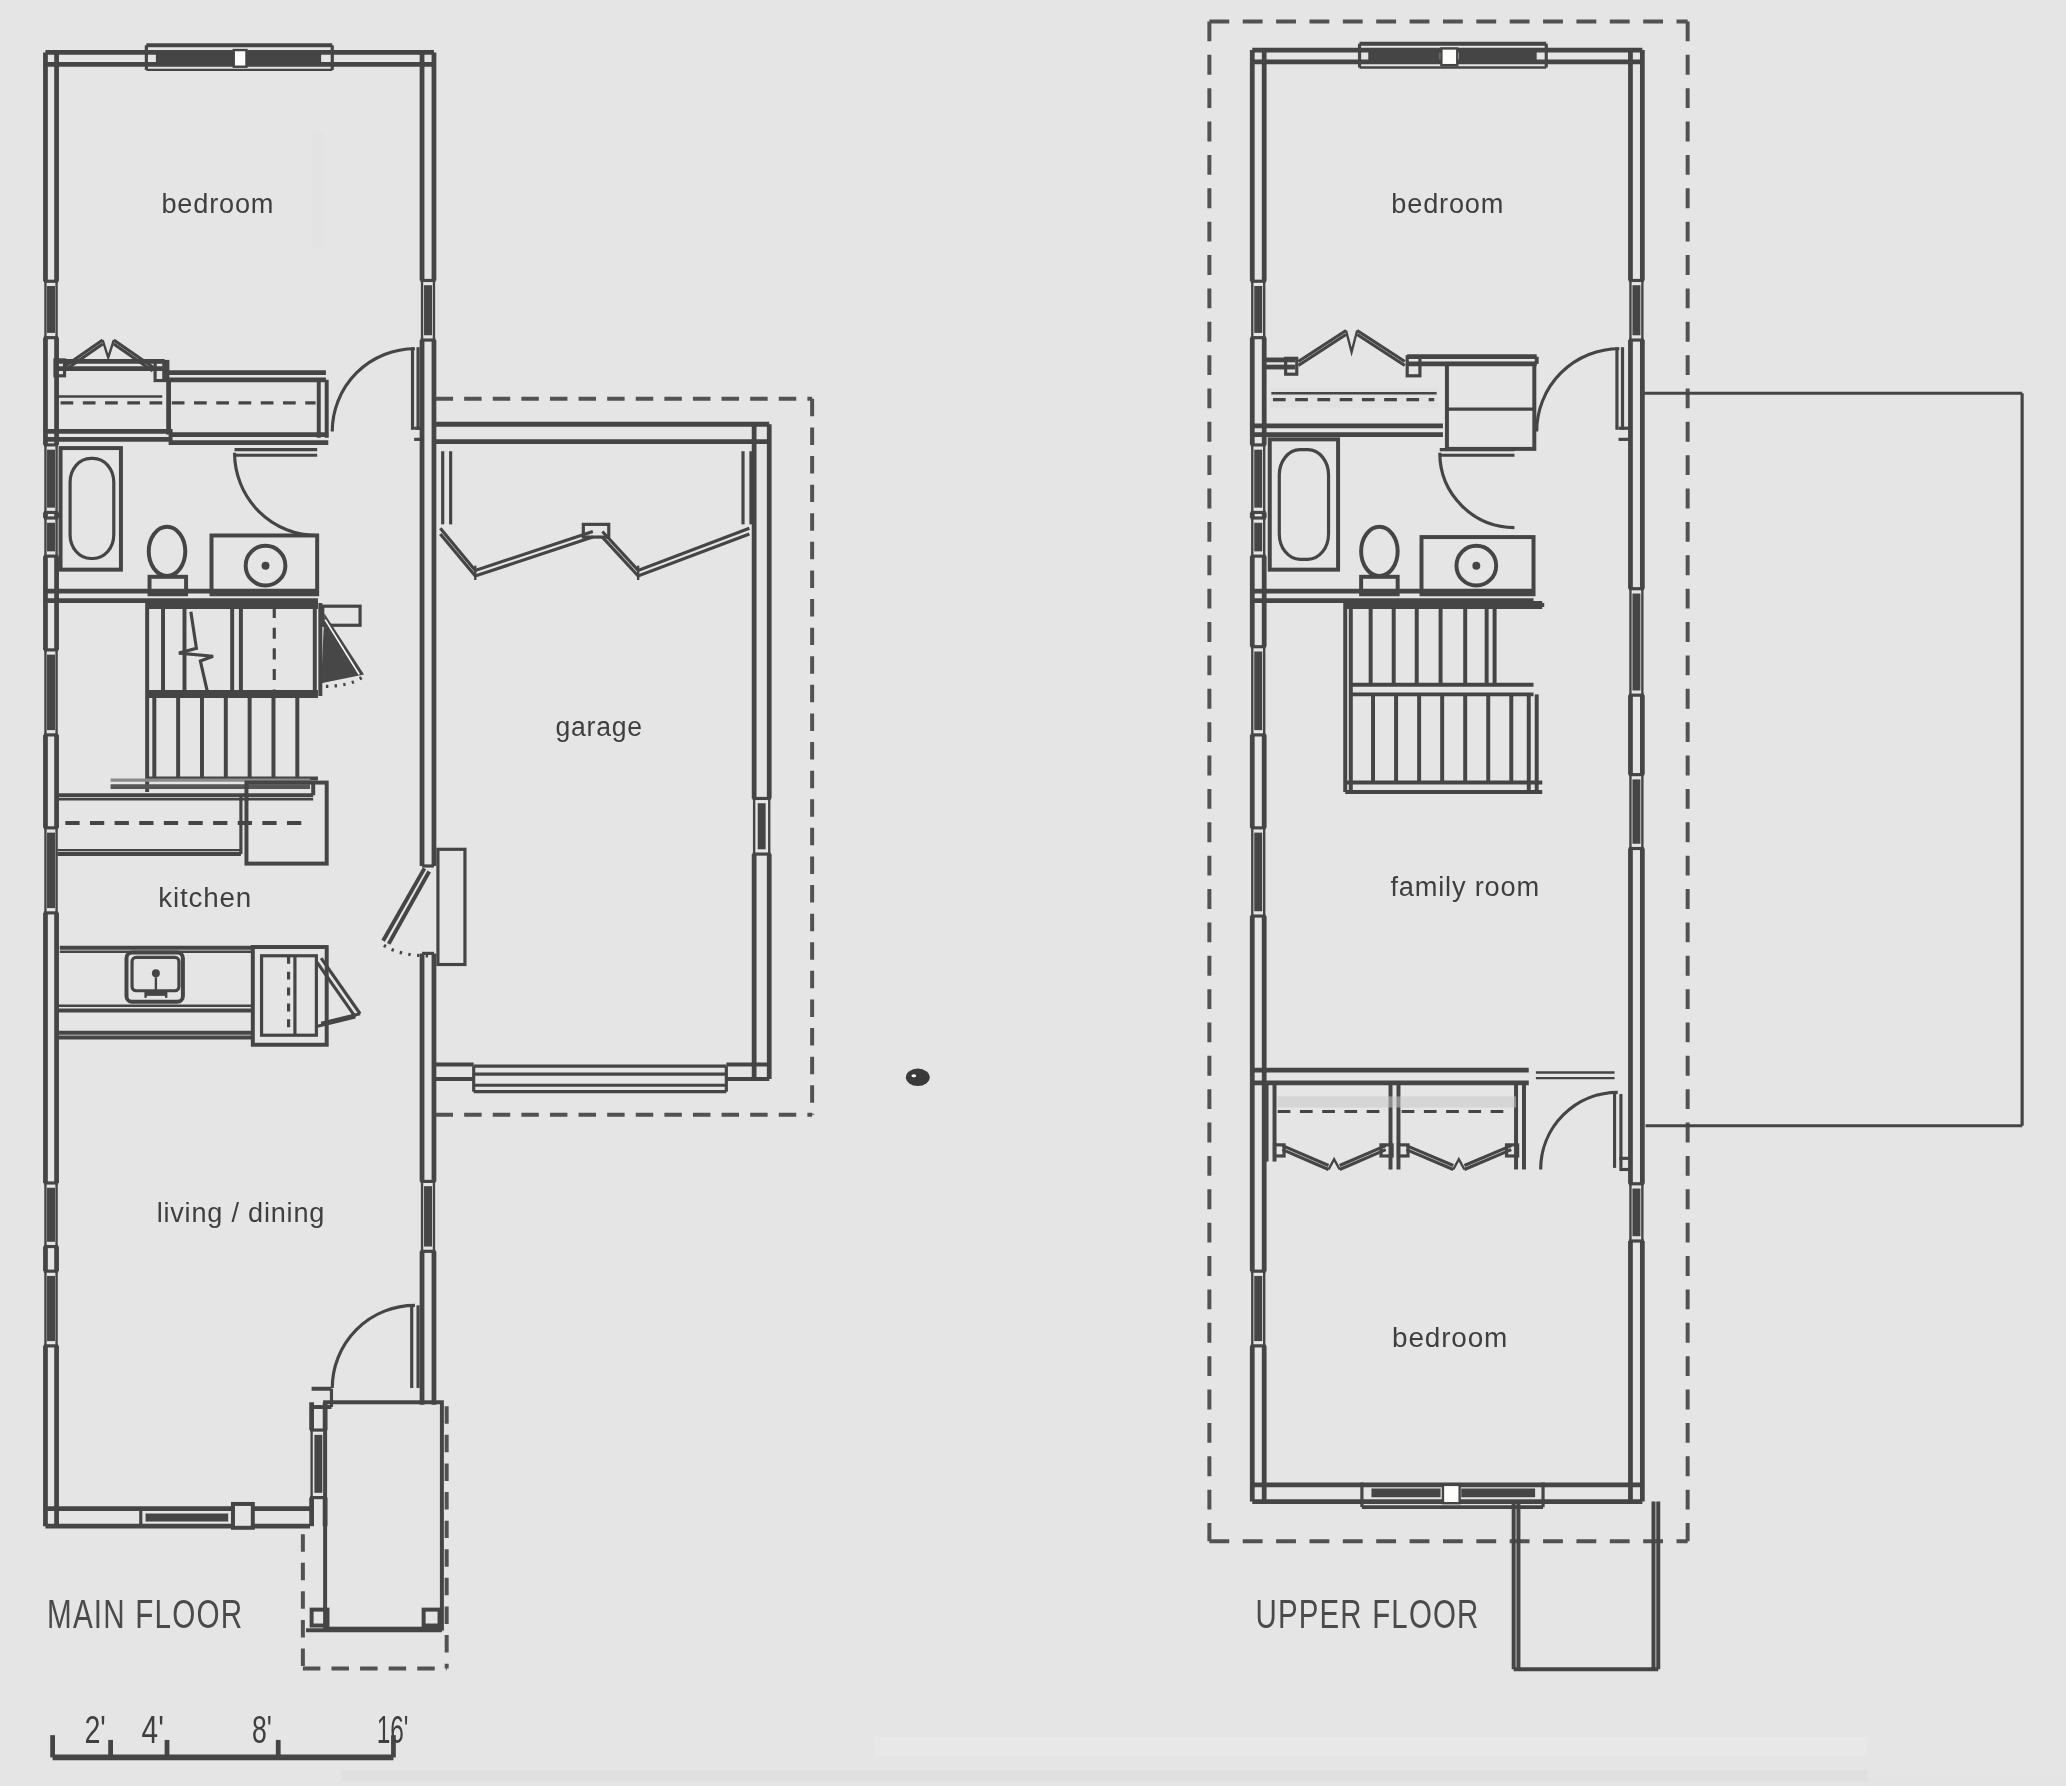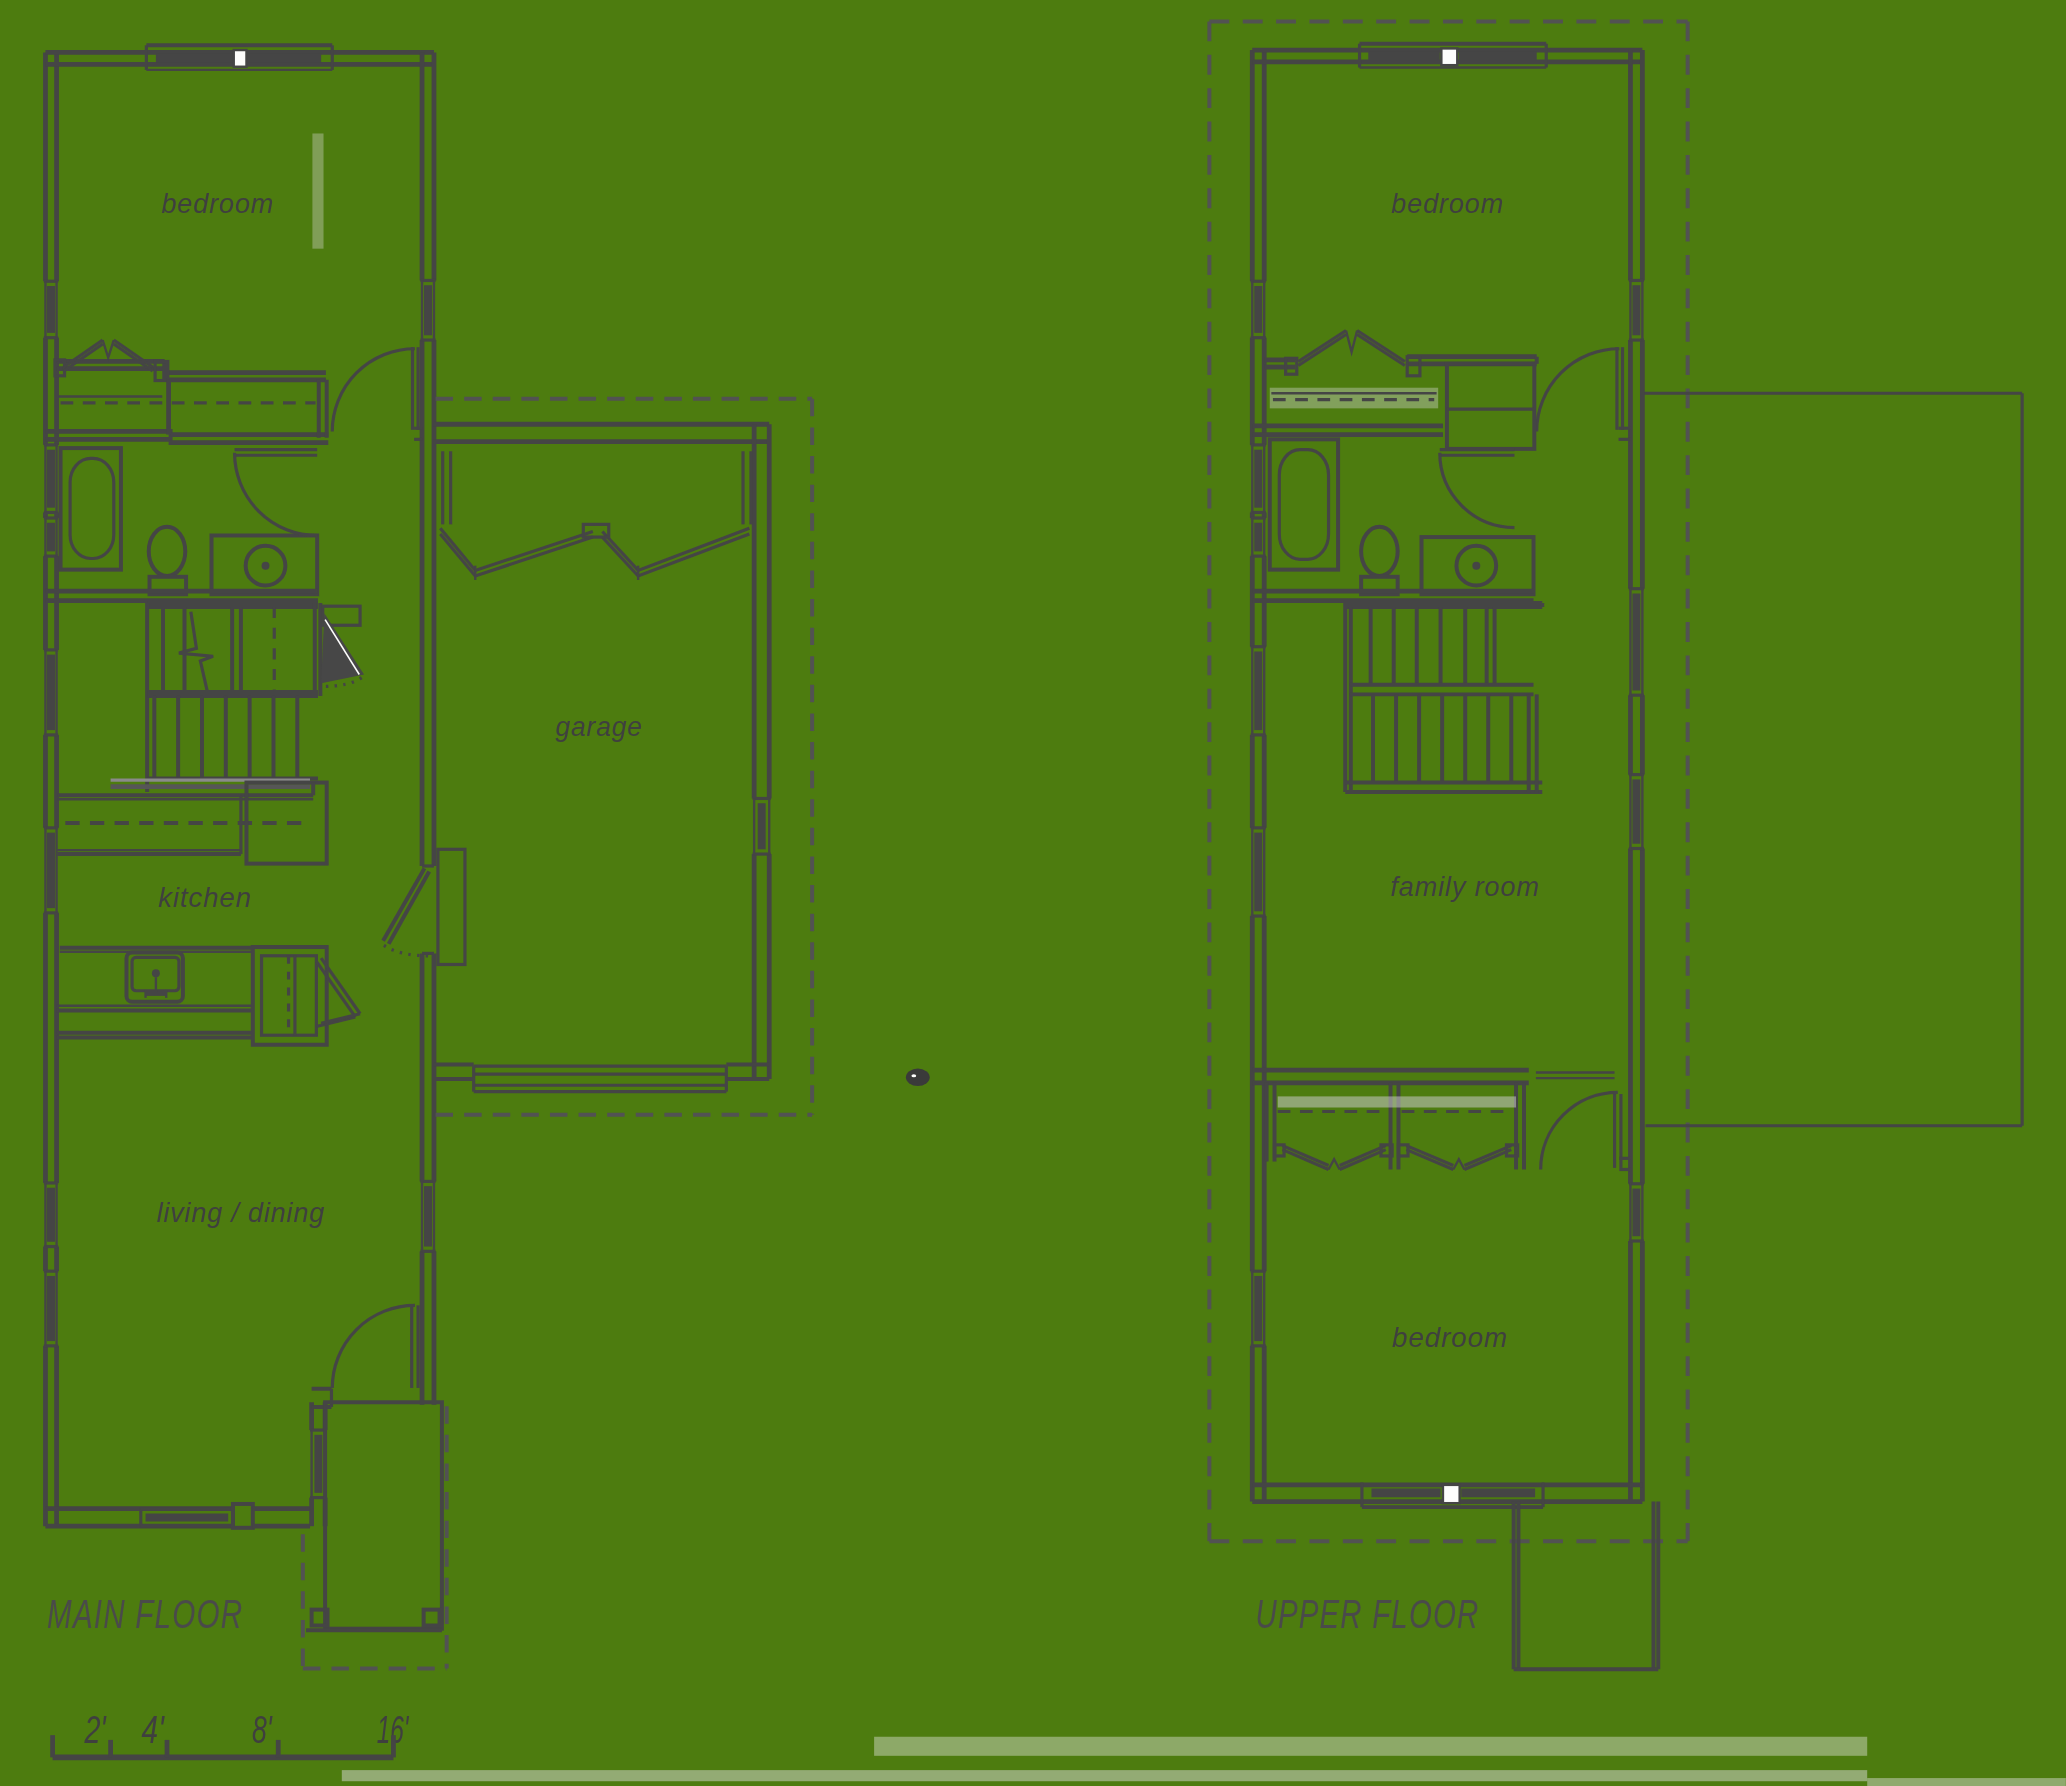--- a/index.html
+++ b/index.html
@@ -1,16 +1,16 @@
 <!DOCTYPE html>
 <html style="font-size:12.7px"><head>
 <meta charset="utf-8">
 <style>
 html,body{margin:0;padding:0;background:#fdfdfc;}
-#page{width:2066px;height:1786px;position:relative;background:#4d7c0f;overflow:hidden;font-style:italic;}
+#page{width:2066px;height:1786px;position:relative;background:#e5e5e5;overflow:hidden;}
 svg{position:absolute;top:0;left:0;}
 text{font-family:"Liberation Sans",sans-serif;}
 </style>
 </head>
 <body>
 <div id="page">
 <svg width="2066" height="1786" viewBox="0 0 2600 2248">
 <line x1="57" y1="66" x2="57" y2="354" stroke="#454545" stroke-width="6" stroke-linecap="butt"></line>
 <line x1="71" y1="66" x2="71" y2="354" stroke="#454545" stroke-width="6" stroke-linecap="butt"></line>
 <line x1="57" y1="425" x2="57" y2="560" stroke="#454545" stroke-width="6" stroke-linecap="butt"></line>

